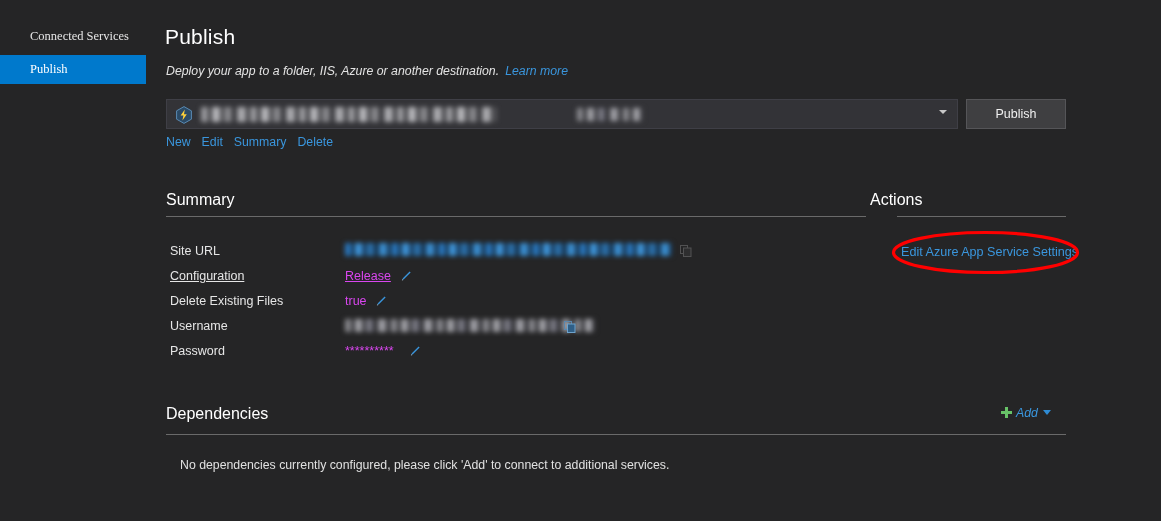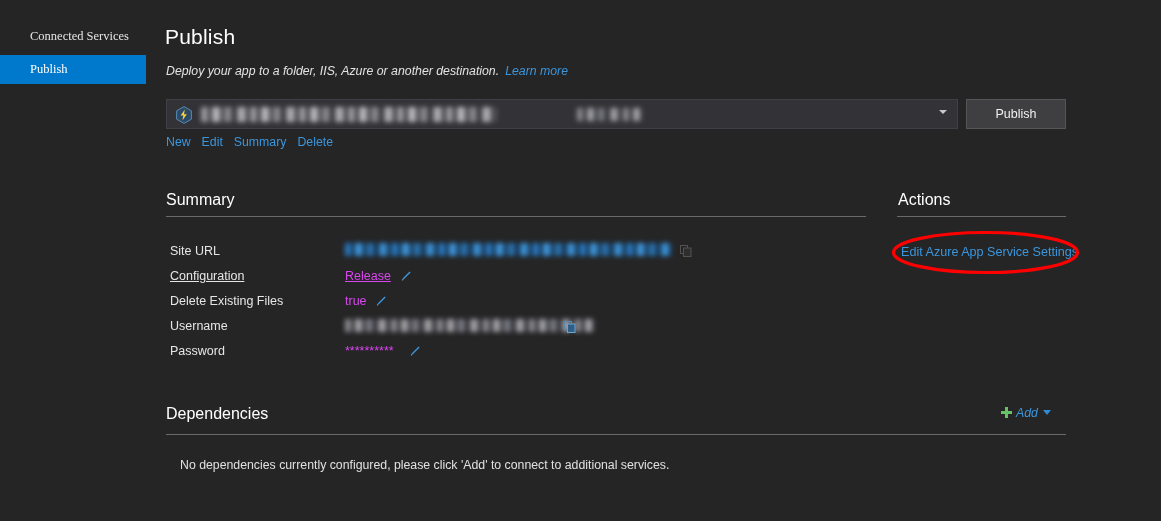--- a/index.html
+++ b/index.html
@@ -184,21 +184,21 @@
     font-weight: 400;
     color: #ffffff;
   }
   .section-rule {
     position: absolute;
     height: 1px;
     background: #6a6a6a;
   }
   #summary-title { left: 20px; top: 191px; }
   #summary-rule  { left: 20px; top: 216px; width: 700px; }
-  #actions-title { left: 752px; top: 191px; }
+  #actions-title { left: 724px; top: 191px; }
   #actions-rule  { left: 751px; top: 216px; width: 169px; }
   #deps-title    { left: 20px; top: 405px; }
   #deps-rule     { left: 20px; top: 434px; width: 900px; }
 
   
   .sum-label {
     position: absolute;
     left: 24px;
     font-size: 12.5px;
     color: #e6e6e6;

